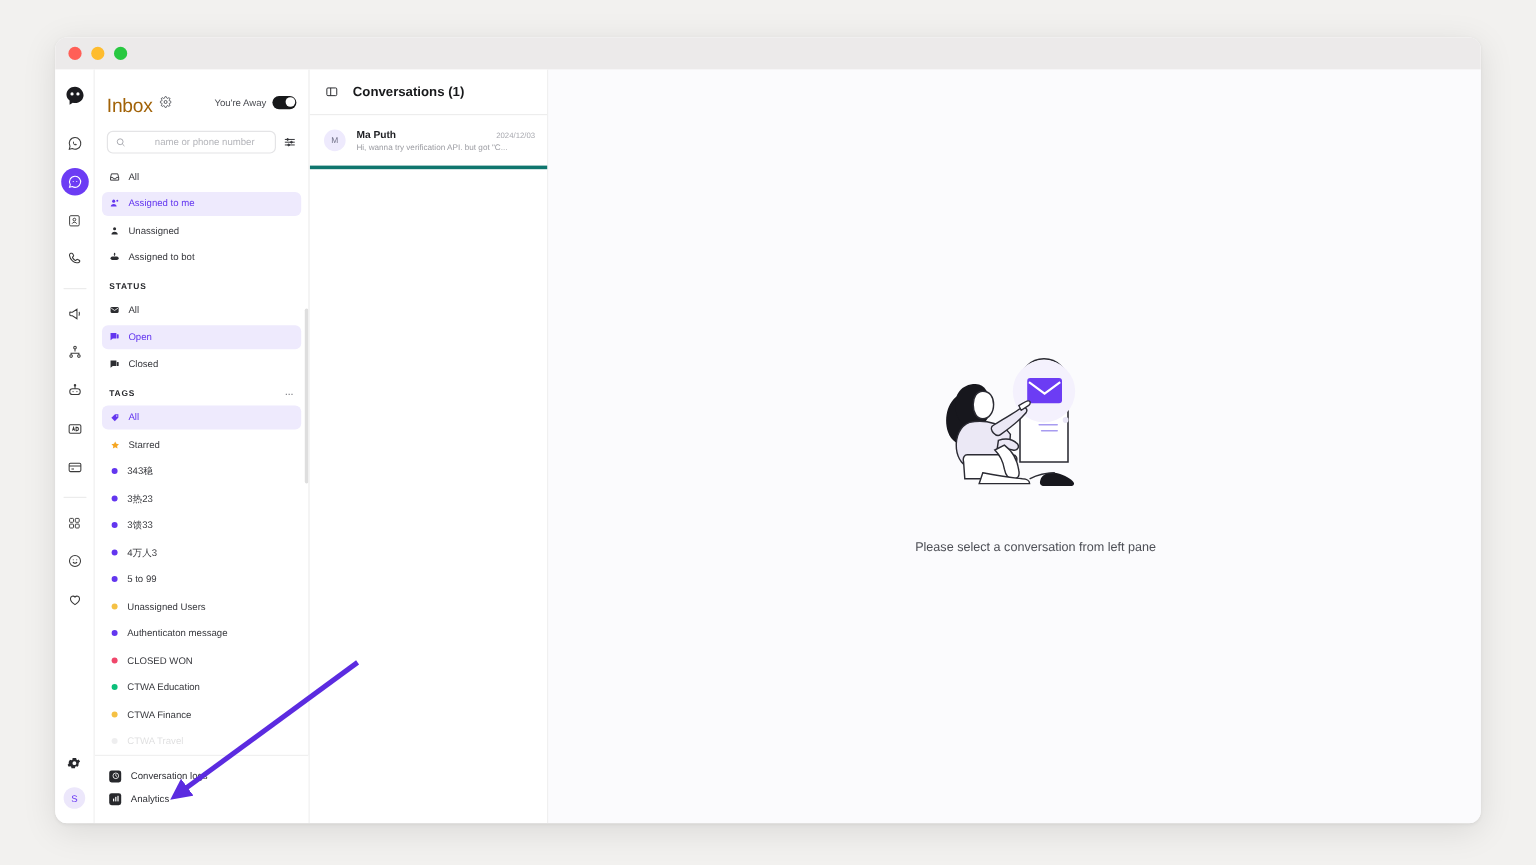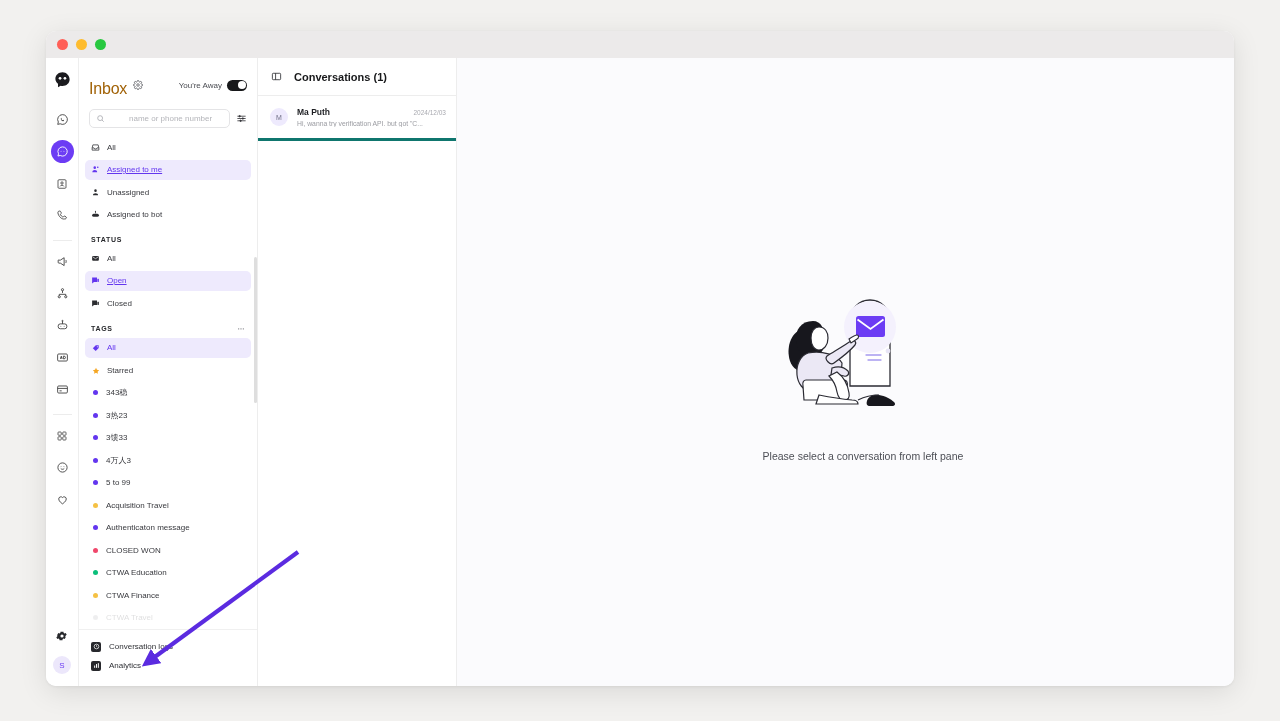--- a/index.html
+++ b/index.html
@@ -134,21 +134,21 @@
   }
   .nav-item {
     display: flex; align-items: center; gap: 7px;
     height: 20px; padding: 0 6px;
     border-radius: 5px;
     margin-bottom: 2.5px;
     font-size: 8px; color: #37383d;
     cursor: pointer;
   }
   .nav-item .ic { width: 9px; height: 9px; display:flex; align-items:center; justify-content:center; color:#2c2d31; flex-shrink:0; }
-  .nav-item.active { background: #eeeafd; color: #6336ef; font-weight: 400; text-decoration: underline; }
+  .nav-item.active { background: #eeeafd; color: #6336ef; font-weight: 400; }
   .nav-item.active .ic { color: #6336ef; }
   .section-label {
     font-size: 7px; font-weight: 700; color: #25262a;
     letter-spacing: 0.7px;
     padding: 9px 6px 5px 6px;
     display: flex; align-items: center;
   }
   .section-label .dots { margin-left: auto; color: #8b8c91; letter-spacing: 0.5px; font-weight:700; cursor: pointer;}
   .tag-bullet { width: 5px; height: 5px; border-radius: 50%; flex-shrink: 0; margin-left: 2px; }
   .tag-item { display:flex; align-items:center; gap:8px; height: 20px; padding: 0 6px; border-radius:5px; margin-bottom: 2.5px; font-size: 8px; color: #37383d; cursor: pointer;}
@@ -507,21 +507,21 @@
           <div class="tag-item">
             <span class="tag-bullet" style="background:#6336ef"></span>
             <span>4万人3</span>
           </div>
           <div class="tag-item">
             <span class="tag-bullet" style="background:#6336ef"></span>
             <span>5 to 99</span>
           </div>
           <div class="tag-item">
             <span class="tag-bullet" style="background:#f5c144"></span>
-            <span>Acquisition Travel</span>
+            <span>Unassigned Users</span>
           </div>
           <div class="tag-item">
             <span class="tag-bullet" style="background:#6336ef"></span>
             <span>Authenticaton message</span>
           </div>
           <div class="tag-item">
             <span class="tag-bullet" style="background:#f0476b"></span>
             <span>CLOSED WON</span>
           </div>
           <div class="tag-item">

